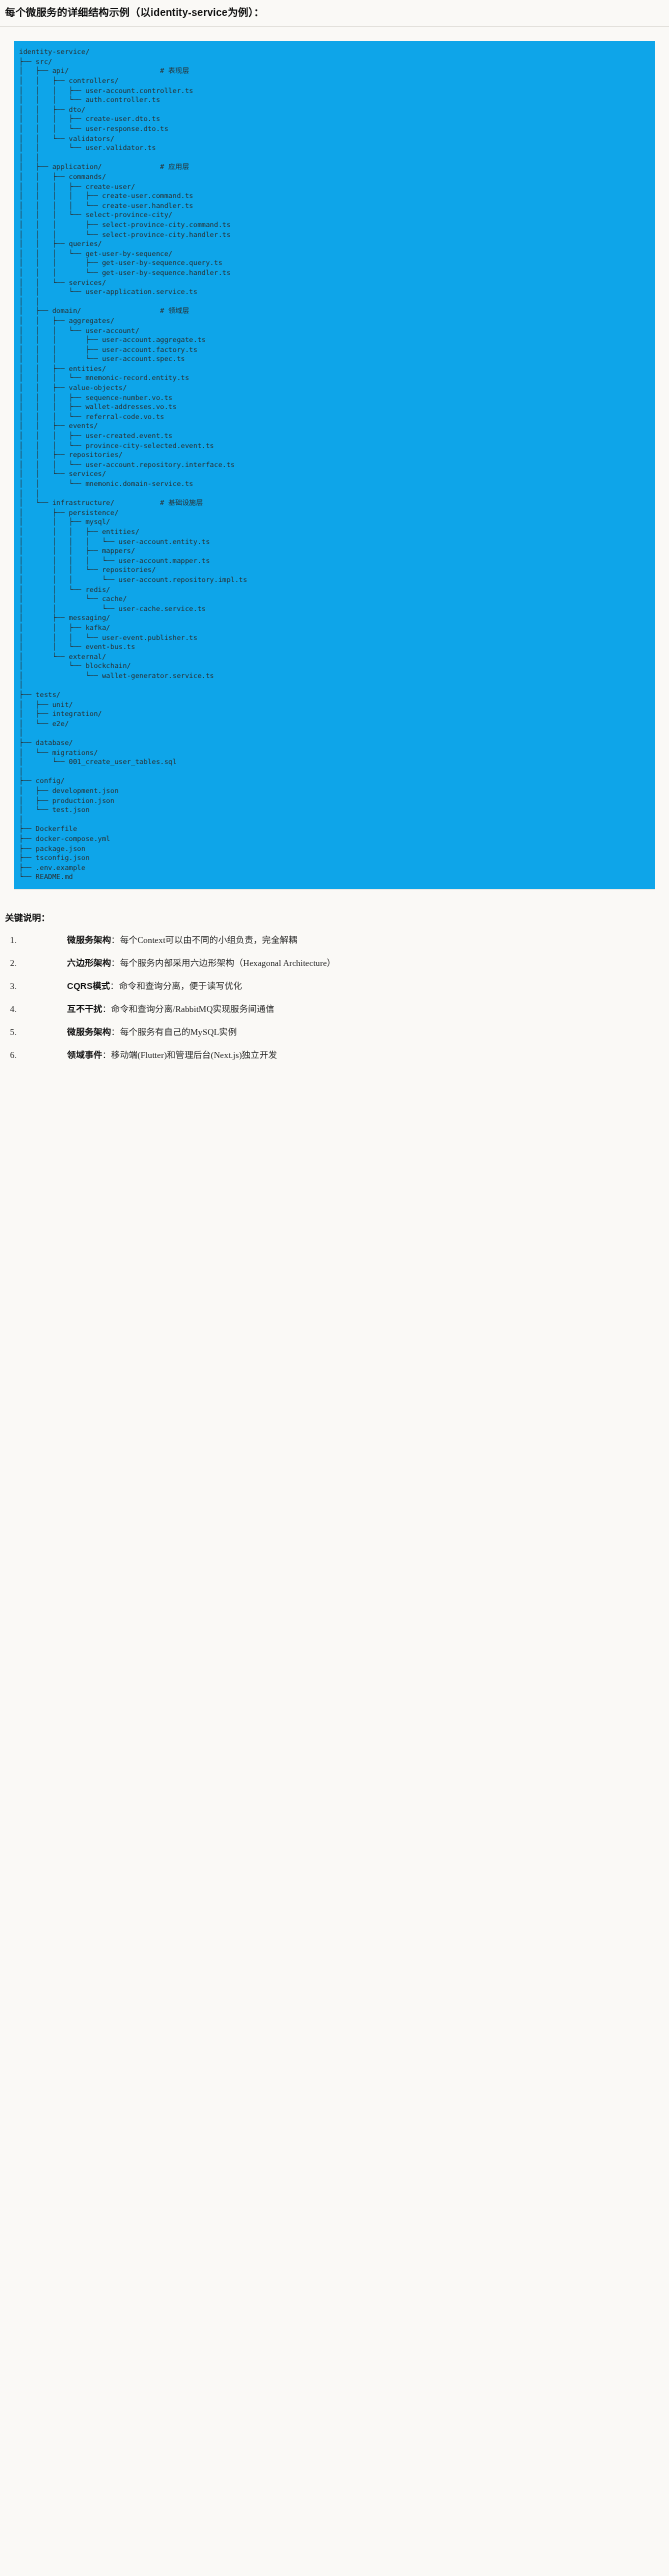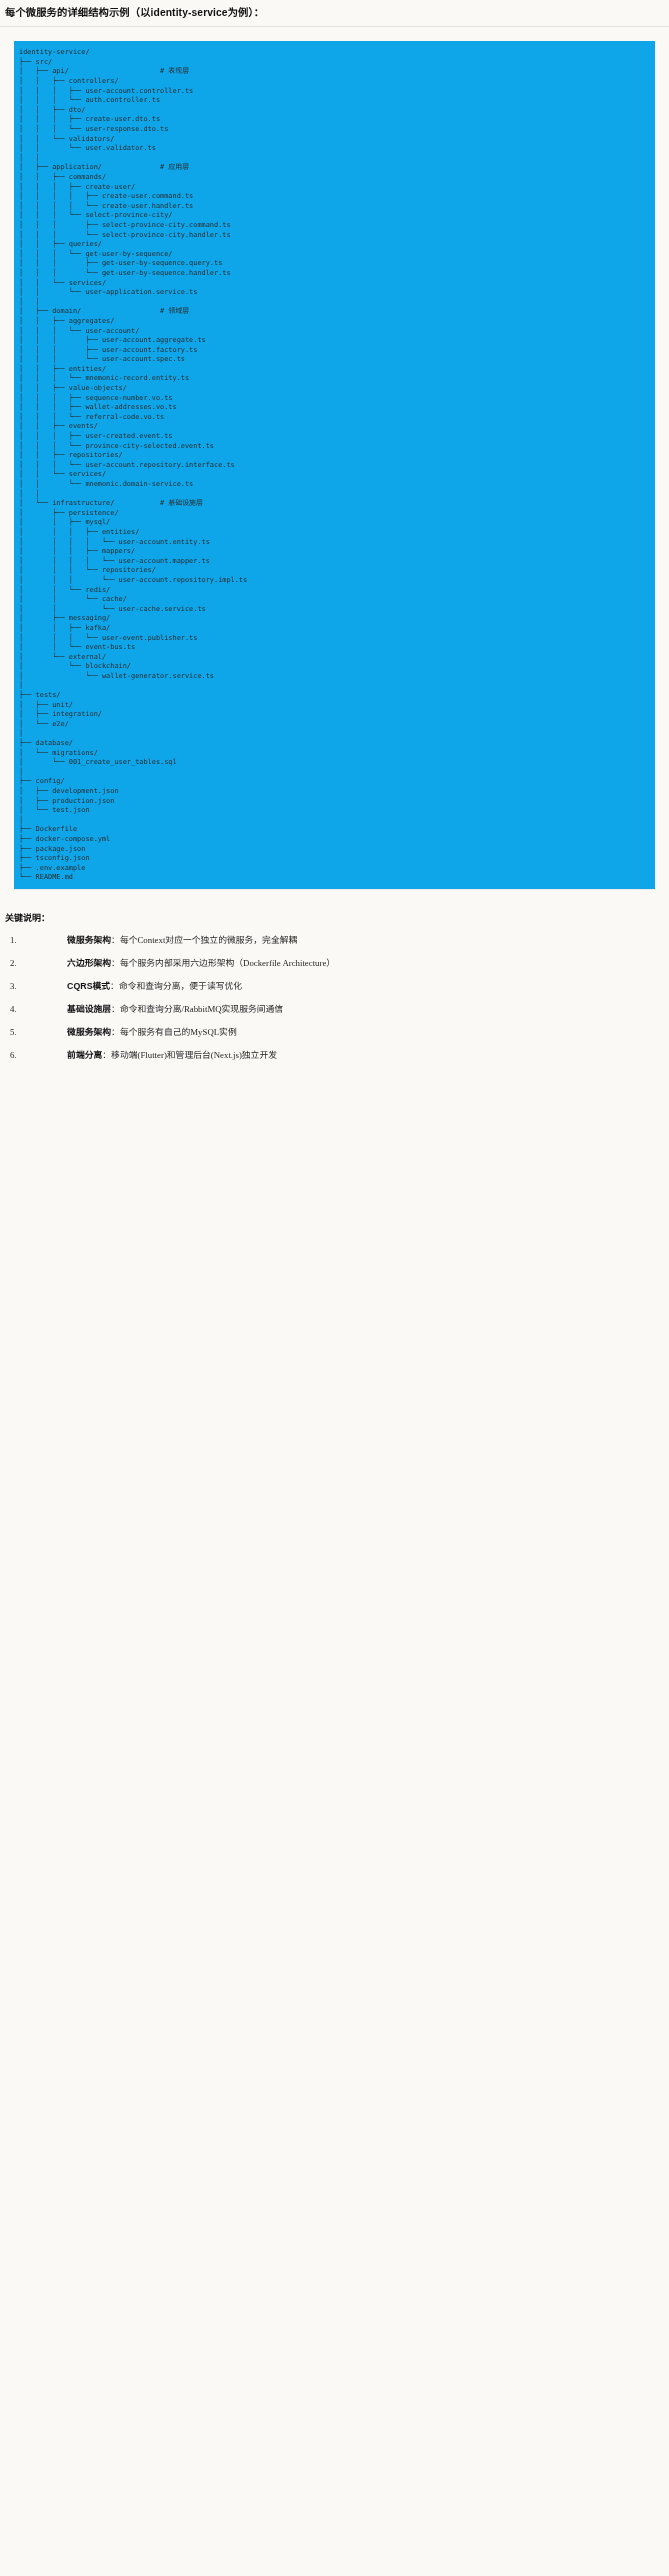--- a/index.html
+++ b/index.html
@@ -197,35 +197,35 @@
 ├── tsconfig.json
 ├── .env.example
 └── README.md</pre>
   </div>
 
   <div class="notes">
     <div class="notes-title">关键说明：</div>
 
     <ol class="notes-list">
       <li>
-        <span class="note-term">微服务架构</span><span class="note-sep">：</span><span class="note-desc">每个Context对应一个独立的微服务，完全解耦</span>
-      </li>
-      <li>
-        <span class="note-term">六边形架构</span><span class="note-sep">：</span><span class="note-desc">每个服务内部采用六边形架构（Dockerfile Architecture）</span>
+        <span class="note-term">微服务架构</span><span class="note-sep">：</span><span class="note-desc">每个Context可以由不同的小组负责，完全解耦</span>
+      </li>
+      <li>
+        <span class="note-term">六边形架构</span><span class="note-sep">：</span><span class="note-desc">每个服务内部采用六边形架构（Hexagonal Architecture）</span>
       </li>
       <li>
         <span class="note-term">CQRS模式</span><span class="note-sep">：</span><span class="note-desc">命令和查询分离，便于读写优化</span>
       </li>
       <li>
-        <span class="note-term">基础设施层</span><span class="note-sep">：</span><span class="note-desc">命令和查询分离/RabbitMQ实现服务间通信</span>
+        <span class="note-term">互不干扰</span><span class="note-sep">：</span><span class="note-desc">命令和查询分离/RabbitMQ实现服务间通信</span>
       </li>
       <li>
         <span class="note-term">微服务架构</span><span class="note-sep">：</span><span class="note-desc">每个服务有自己的MySQL实例</span>
       </li>
       <li>
-        <span class="note-term">前端分离</span><span class="note-sep">：</span><span class="note-desc">移动端(Flutter)和管理后台(Next.js)独立开发</span>
+        <span class="note-term">领域事件</span><span class="note-sep">：</span><span class="note-desc">移动端(Flutter)和管理后台(Next.js)独立开发</span>
       </li>
     </ol>
   </div>
 
 
 </div>
 
 
 </body></html>

